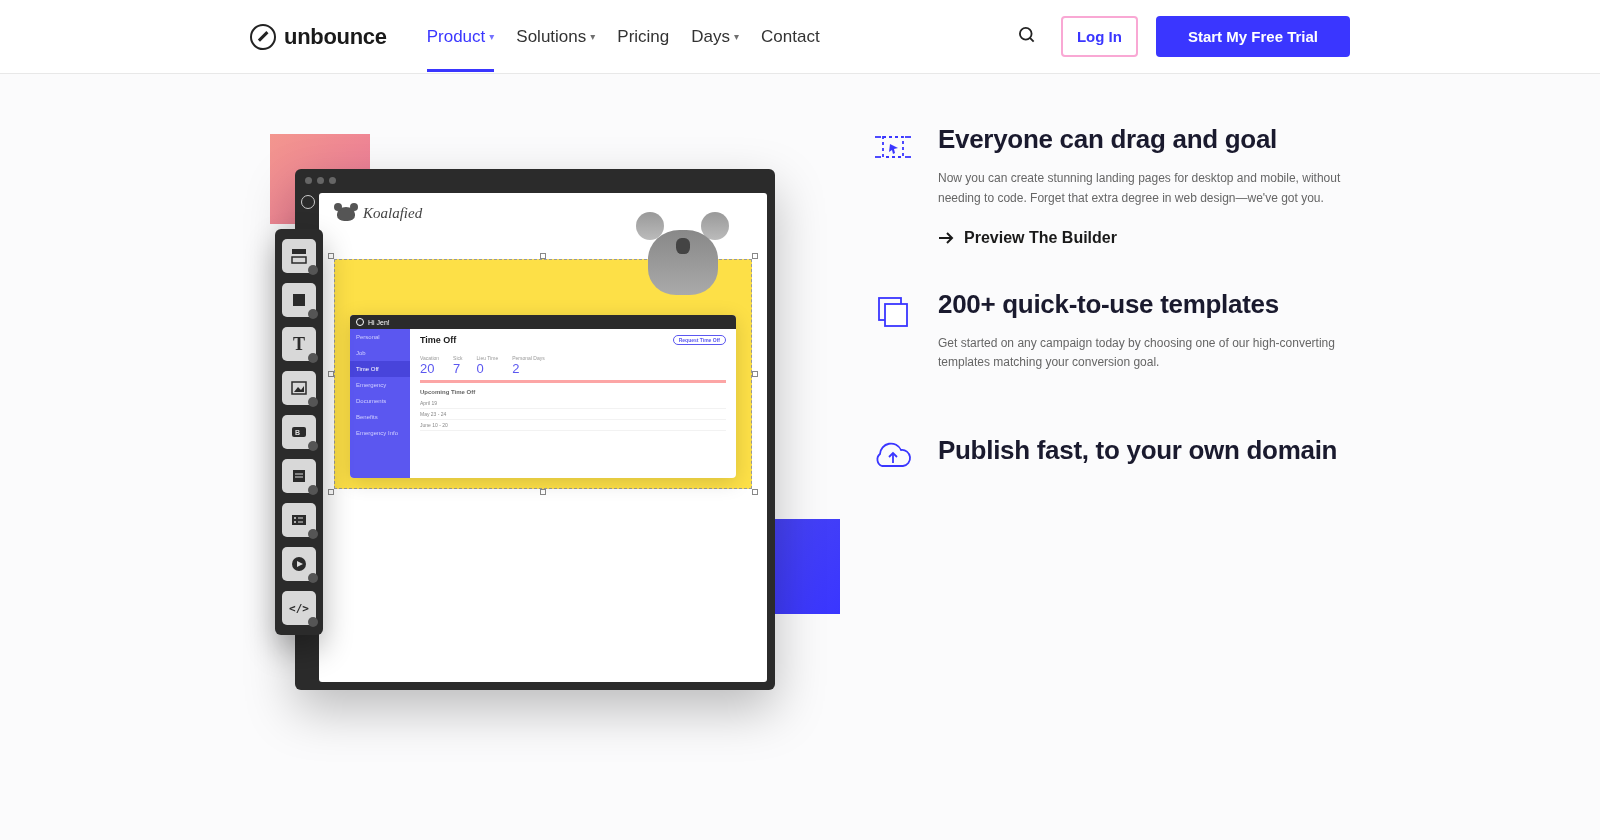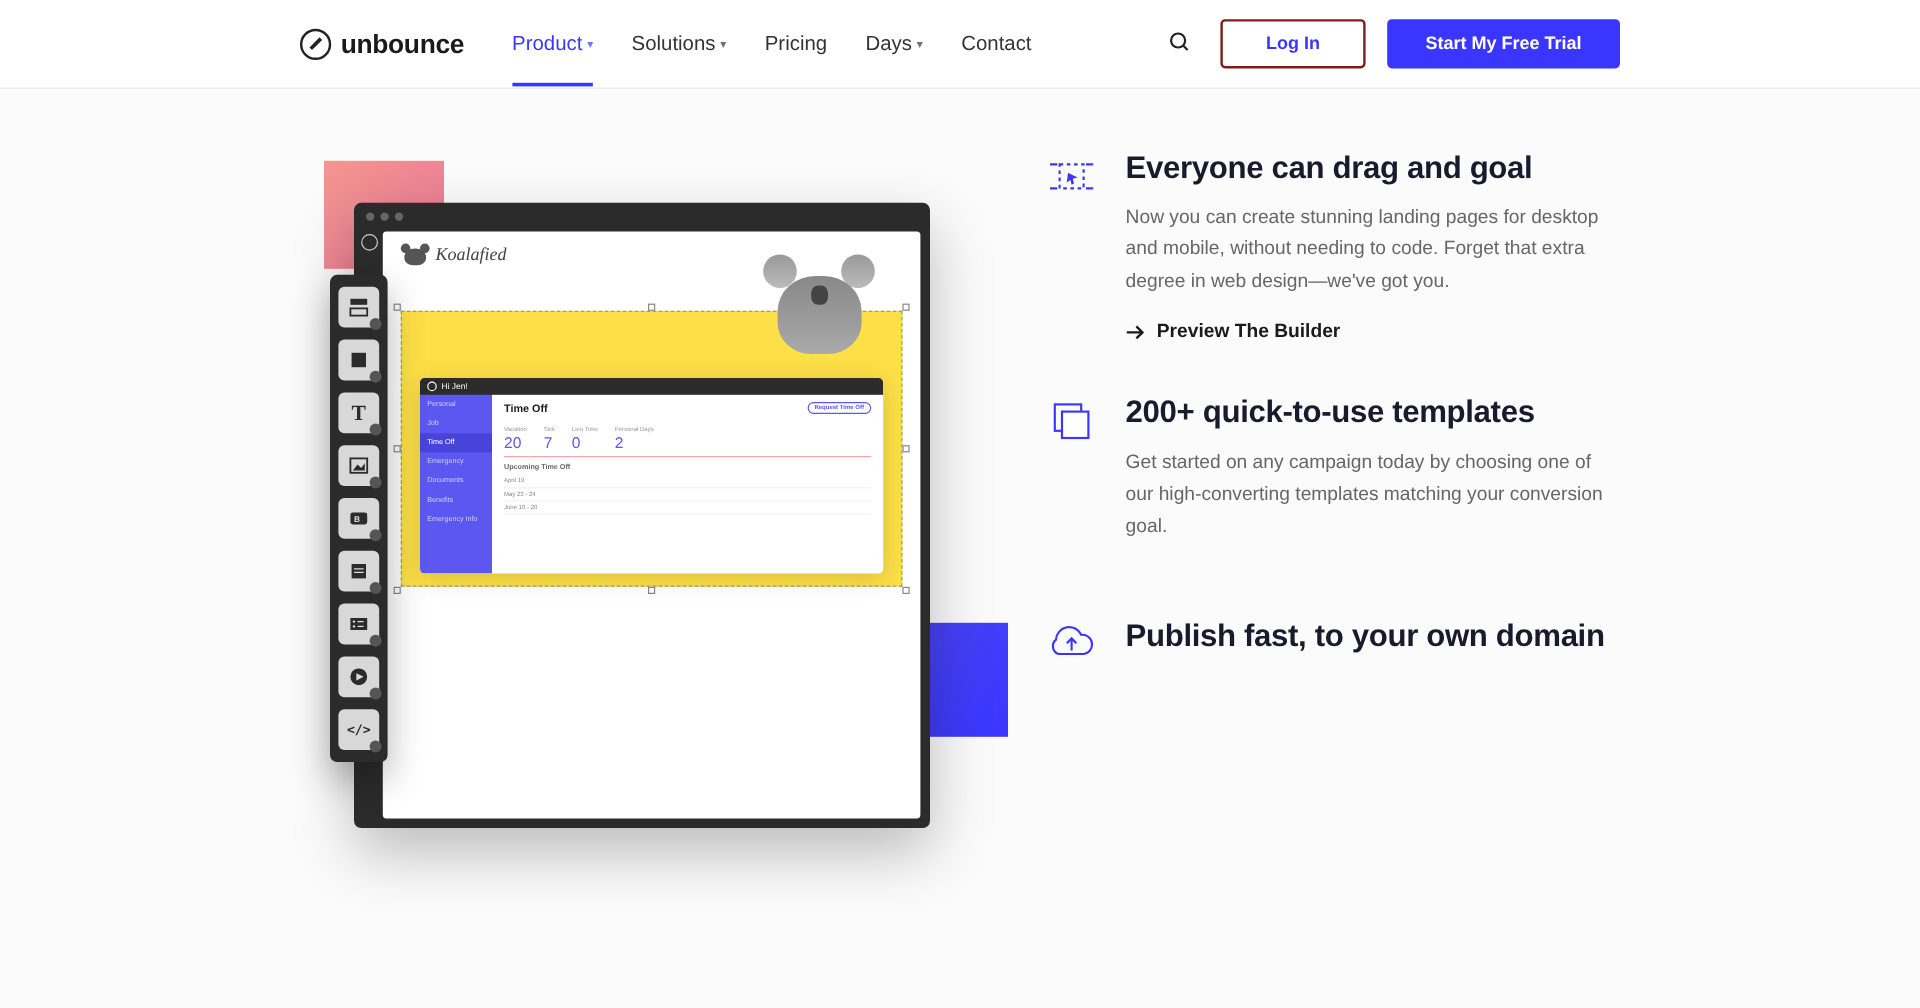--- a/index.html
+++ b/index.html
@@ -40,21 +40,21 @@
       width: 26px; height: 26px;
       border: 2.5px solid #222;
       border-radius: 50%;
       margin-right: 8px;
       position: relative;
       display:flex;align-items:center;justify-content:center;
     }
     .logo-mark::after{
       content:''; width:12px;height:2.5px;background:#222;transform:rotate(-45deg);
     }
-    .nav { display: flex; gap: 32px; }
+    .nav { display: flex; gap: 22px; }
     .nav-item {
       font-size: 17px;
       color: #333;
       cursor: pointer;
       padding: 24px 0;
       position: relative;
       display:flex;align-items:center;gap:4px;
     }
     .nav-item.active {
       color: #3a36ff;
@@ -64,26 +64,26 @@
       position: absolute;
       bottom: -1px;
       left: 0; right: 0;
       height: 3px;
       background: #3a36ff;
     }
     .caret { font-size: 10px; opacity:.7; }
     .header-right { margin-left: auto; display: flex; align-items: center; gap: 18px; }
     .search-btn { background:none;border:none;cursor:pointer;padding:6px; }
     .btn-outline {
-      border: 2px solid #7f1d1d;
+      border: 2px solid #f9a8d4;
       color: #3a36ff;
       background: #fff;
       font-weight: 700;
       font-size: 15px;
-      padding: 10px 36px;
+      padding: 10px 14px;
       border-radius: 4px;
       cursor: pointer;
     }
     .btn-solid {
       background: #3a36ff;
       color: #fff;
       border: none;
       font-weight: 700;
       font-size: 15px;
       padding: 12px 32px;
@@ -165,21 +165,21 @@
       display:flex;overflow:hidden;font-size:8px;
     }
     .dash-top{position:absolute;top:0;left:0;right:0;height:14px;background:#2b2b2b;color:#fff;font-size:7px;display:flex;align-items:center;padding:0 6px;gap:4px;}
     .dash-top-logo{width:8px;height:8px;border:1px solid #fff;border-radius:50%;}
     .dash-sidebar{width:60px;background:#5b57f0;padding-top:14px;display:flex;flex-direction:column;}
     .dash-side-item{color:#d0cfff;font-size:6px;padding:5px 6px;}
     .dash-side-item.active{background:#4844db;color:#fff;}
     .dash-main{flex:1;padding:20px 10px 6px;}
     .dash-title{font-size:9px;font-weight:600;margin-bottom:6px;display:flex;justify-content:space-between;align-items:center;}
     .dash-req-btn{border:1px solid #5b57f0;color:#5b57f0;border-radius:8px;padding:1px 5px;font-size:5px;}
-    .dash-stats{display:flex;gap:14px;padding:4px 0;border-bottom:1px solid #fca5a5;}
+    .dash-stats{display:flex;gap:14px;padding:4px 0;border-bottom:3px solid #fca5a5;}
     .dash-stat-label{font-size:5px;color:#999;}
     .dash-stat-val{font-size:13px;color:#5b57f0;font-weight:400;}
     .dash-sub{font-size:6px;font-weight:600;margin:6px 0 3px;color:#666;}
     .dash-row{font-size:5px;color:#888;padding:2px 0;border-bottom:1px solid #f2f2f2;}
     
     .toolbar{
       position:absolute;left:25px;top:115px;width:48px;
       background:#2b2b2b;border-radius:6px;padding:10px 7px;
       display:flex;flex-direction:column;gap:10px;
       box-shadow:0 14px 30px rgba(0,0,0,.3);
@@ -194,21 +194,21 @@
     
     .features { flex:1; padding-top:10px; }
     .feature { display:flex; gap:22px; margin-bottom:42px; }
     .feature-icon { width:46px;height:46px;flex-shrink:0;display:flex;align-items:center;justify-content:center; }
     .feature-body { flex:1; }
     .feature-title {
       font-size:26px;font-weight:600;color:#1a1a2e;letter-spacing:-0.3px;
       margin-bottom:14px;
     }
     .feature-desc {
-      font-size:16px;line-height:1.65;color:#666;margin-bottom:20px;
+      font-size:12px;line-height:1.65;color:#666;margin-bottom:20px;
     }
     .feature-desc a{color:#3a36ff;text-decoration:underline;}
     .feature-link{
       font-size:16px;font-weight:700;color:#1a1a1a;display:flex;align-items:center;gap:10px;cursor:pointer;
     }
     .arrow-icon{display:inline-block;}
   </style>
 </head>
 <body>
 

